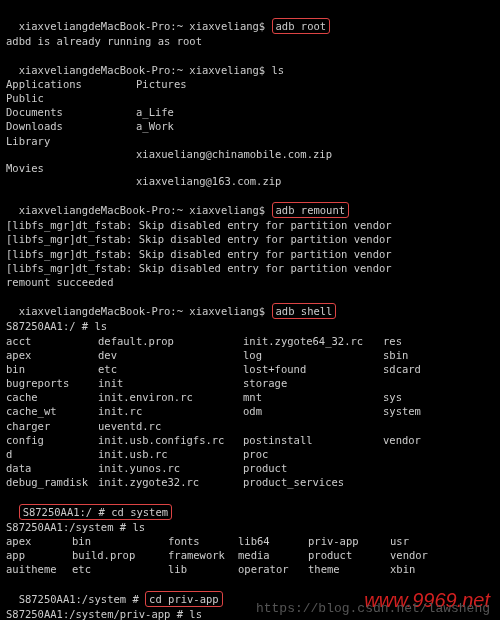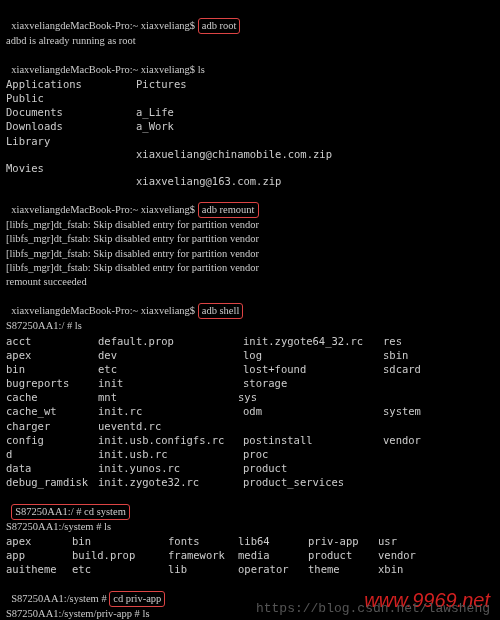--- a/index.html
+++ b/index.html
@@ -8,36 +8,36 @@
     color: #ccc;
     font-family: "Menlo", "Monaco", "Consolas", monospace;
     font-size: 10.5px;
     line-height: 1.35;
     width: 500px;
     height: 620px;
     overflow: hidden;
     padding: 4px 6px;
     position: relative;
   }
-  .line { white-space: pre; font-family: Liberation Serif, serif; }
+  .line { white-space: pre; }
   .cols { display: flex; }
   .cols > span { display: inline-block; }
   .c1 { width: 92px; }
   .c2 { width: 145px; }
   .c3 { width: 140px; }
   .c4 { width: 100px; }
   .d1 { width: 130px; }
   .d2 { width: 130px; }
   .d3 { width: 210px; margin-top: 13px; }
   .e1 { width: 66px; }
   .e2 { width: 68px; }
   .e3 { width: 70px; margin-left: 28px; }
   .e4 { width: 70px; }
   .e5 { width: 70px; }
-  .e6 { width: 60px; }
+  .e6 { width: 60px; margin-left: 12px; }
   .f1 { width: 210px; }
   .f2 { width: 260px; }
   .hl {
     border: 1.5px solid #d44;
     border-radius: 3px;
     padding: 0 3px;
     display: inline-block;
   }
   .watermark {
     position: absolute;
@@ -126,20 +126,21 @@
     <span class="c3">lost+found</span>
     <span class="c4">sdcard</span>
   </div>
 <div class="cols">
     <span class="c1">bugreports</span>
     <span class="c2">init</span>
     <span class="c4">storage</span>
   </div>
 <div class="cols">
     <span class="c1">cache</span>
+    <span class="c2">init.environ.rc</span>
     <span class="c3">mnt</span>
     <span class="c4">sys</span>
   </div>
 <div class="cols">
     <span class="c1">cache_wt</span>
     <span class="c2">init.rc</span>
     <span class="c3">odm</span>
     <span class="c4">system</span>
   </div>
 <div class="cols">

